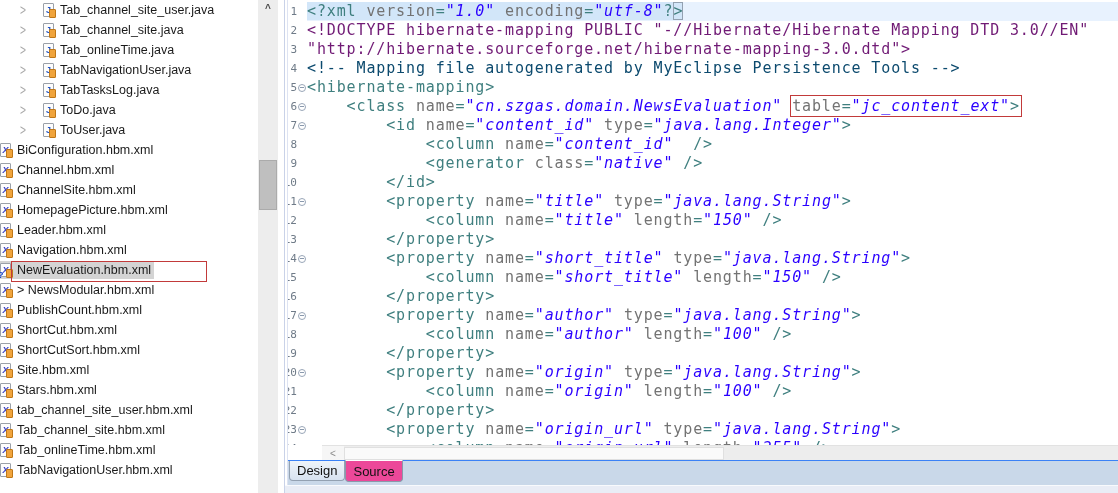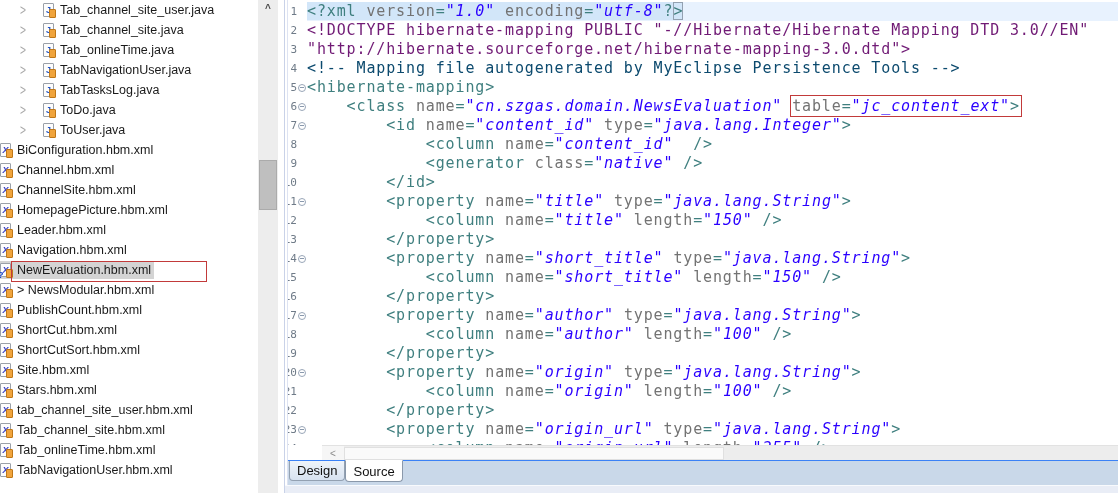--- a/index.html
+++ b/index.html
@@ -73,21 +73,21 @@
   .hscroll .hthumb{position:absolute;left:22px;top:1px;width:380px;height:13px;background:#fafafa;
                    border:1px solid #e0e0e0;box-sizing:border-box;}
 
   
   .tabstrip{position:absolute;left:0;right:0;top:460px;height:25px;background:#c9d8e9;
             border-top:1px solid #3b82f6;box-sizing:border-box;display:flex;align-items:flex-start;
             padding-left:1px;}
   .tab{height:20px;padding:0 7px;font-size:13px;color:#111;display:flex;align-items:center;
        border:1px solid #93a1b2;border-top:none;border-radius:0 0 4px 4px;box-sizing:border-box;
        background:linear-gradient(#eff4fa,#d7e2f0);margin-right:0px;}
-  .tab.active{background:#ffffff;border:1px solid #8a98aa;border-top:1px solid #fff;margin-top:-1px;
+  .tab.active{background:#ec4899;border:1px solid #8a98aa;border-top:1px solid #fff;margin-top:-1px;
               height:22px;z-index:2;}
   .bottomstrip{position:absolute;left:-3px;right:0;top:485px;height:8px;background:#e9edf6;
                border-top:1px solid #f8fafd;}
 </style>
 </head>
 <body>
 
 <div class="tree" id="tree">
     <div class="trow java">
       <span class="chev">&gt;</span>

